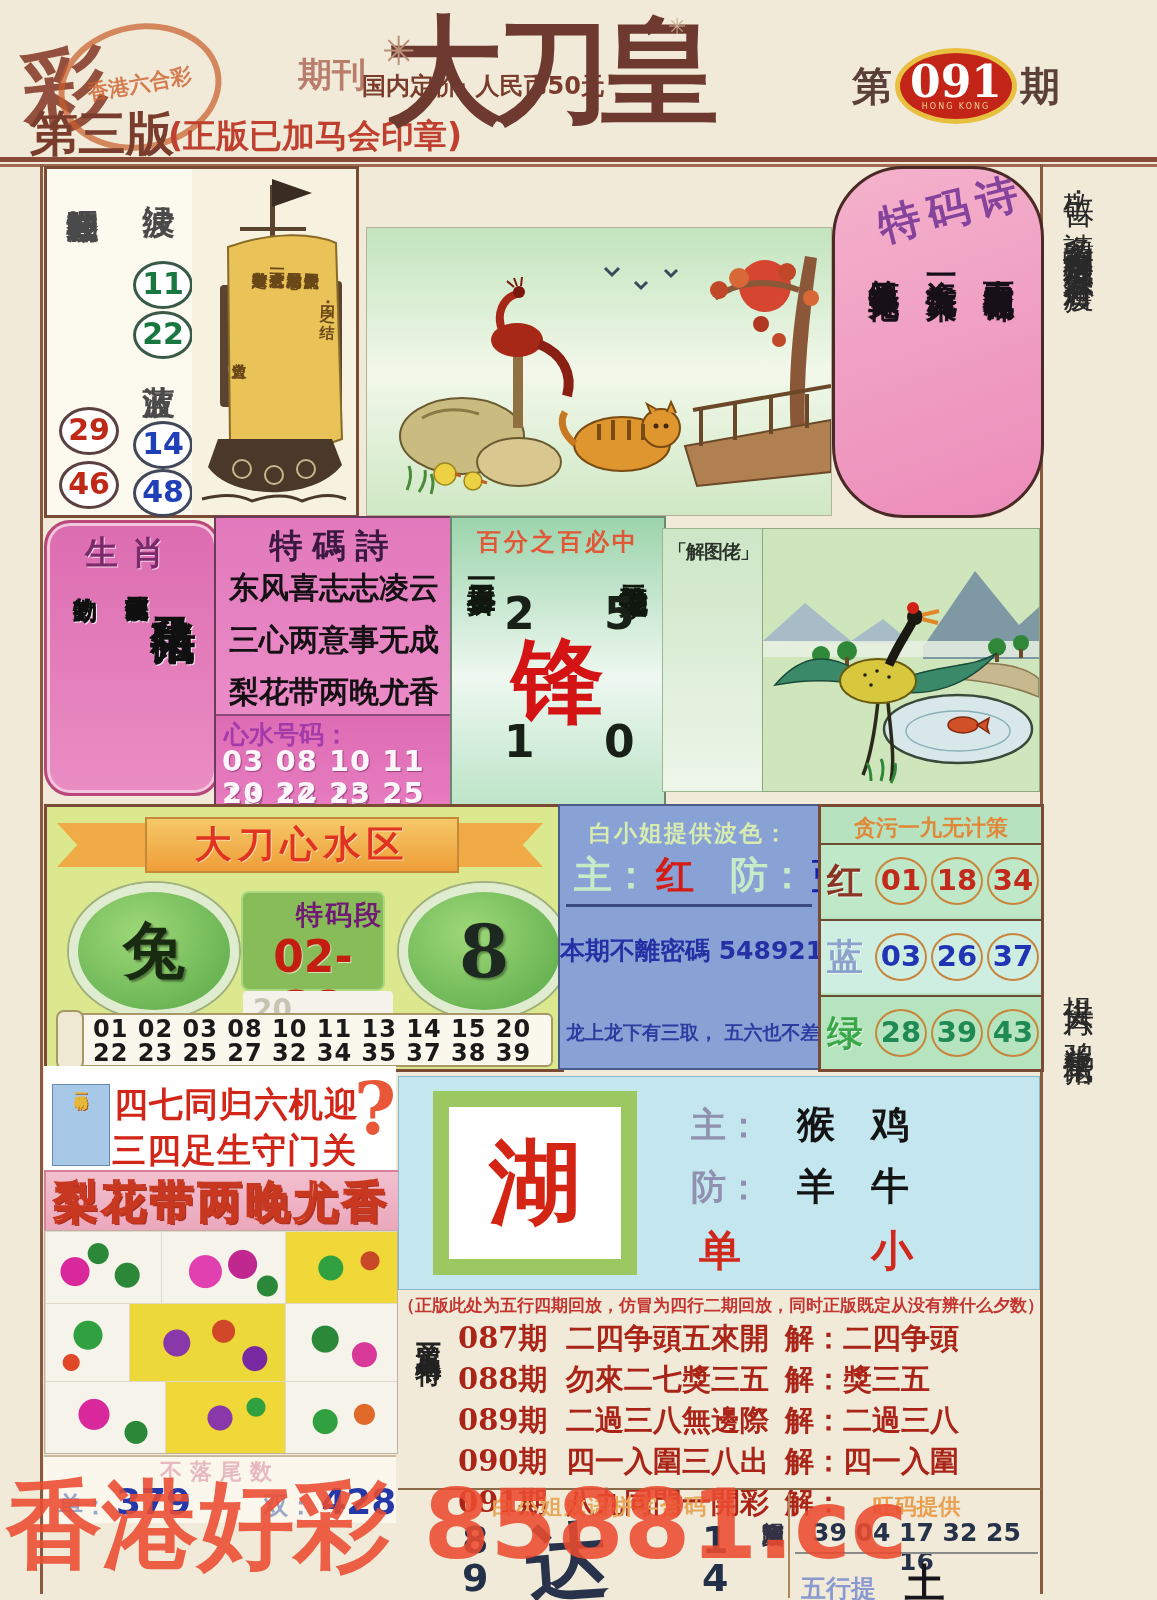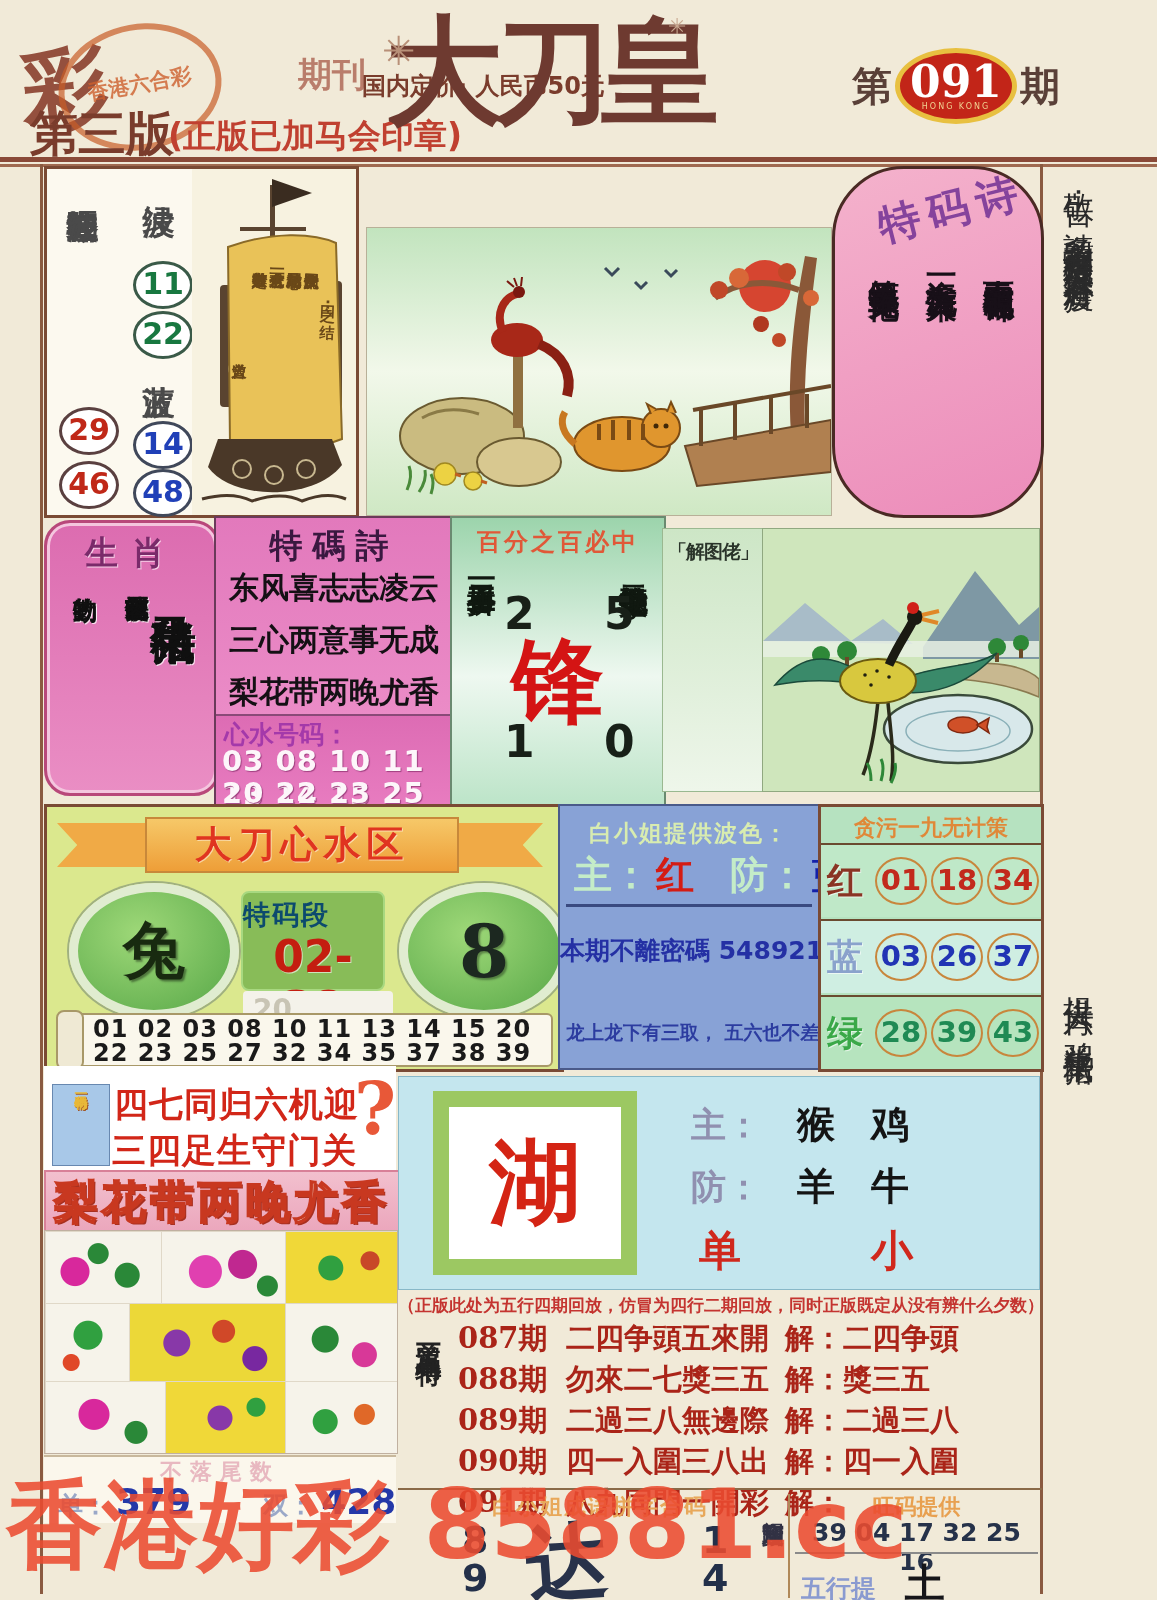--- a/index.html
+++ b/index.html
@@ -112,21 +112,21 @@
   #hz-ribbon-l{left:10px;top:16px;width:92px;height:44px;background:#f0aa46;clip-path:polygon(0 0,100% 0,100% 100%,0 100%,22% 50%);}
   #hz-ribbon-r{left:404px;top:16px;width:92px;height:44px;background:#f0aa46;clip-path:polygon(0 0,100% 0,78% 50%,100% 100%,0 100%);}
   #hz-title{font-size:37px;font-weight:bold;color:#e03420;letter-spacing:6px;text-shadow:1px 1px 0 rgba(255,255,255,.5);}
   .hz-oval{position:absolute;width:152px;height:118px;border-radius:50%;border:9px solid #e0ecd0;
            box-shadow:0 0 0 2px #a0b080;background:radial-gradient(ellipse at 40% 35%,#9ed878,#58a848);
            display:flex;align-items:center;justify-content:center;}
   #hz-oval-left{left:22px;top:76px;} #hz-oval-right{left:352px;top:76px;}
   #hz-zodiac{font-size:62px;font-weight:bold;color:#182a10;text-shadow:2px 2px 2px rgba(0,0,0,.4);}
   #hz-bignum{font-size:72px;font-weight:bold;color:#1c2820;text-shadow:2px 2px 2px rgba(0,0,0,.35);}
   #hz-panel{left:194px;top:84px;width:140px;height:96px;background:#88bc58;border:2px solid #a8d880;border-radius:8px;}
-  #hz-range-label{left:0;top:4px;width:100%;text-align:left;font-size:27px;font-weight:bold;color:#0c4a6e;letter-spacing:2px;}
+  #hz-range-label{left:0;top:4px;width:100%;text-align:right;font-size:27px;font-weight:bold;color:#701a75;letter-spacing:2px;}
   #hz-range{left:0;top:38px;width:100%;text-align:center;font-size:44px;font-weight:bold;color:#c41e10;
             text-shadow:1px 1px 0 rgba(255,255,255,.6);}
   #hz-obscure{left:196px;top:184px;width:150px;height:36px;background:#f4f2ea;border-radius:4px;}
   #hz-obscure-text{left:10px;top:2px;font-size:28px;font-weight:bold;color:#c8c4b4;}
   #hz-scroll{left:10px;top:206px;width:492px;height:50px;background:#faf7ec;border:2px solid #a89868;border-radius:6px;}
   #hz-curl{left:-3px;top:-5px;width:24px;height:56px;background:#efe9d4;border:2px solid #a89868;border-radius:8px;}
   .hz-numrow{left:34px;width:452px;font-size:24px;font-weight:bold;color:#1a1a1a;letter-spacing:1px;}
   #hz-row1{top:0px;} #hz-row2{top:24px;}
 
   

